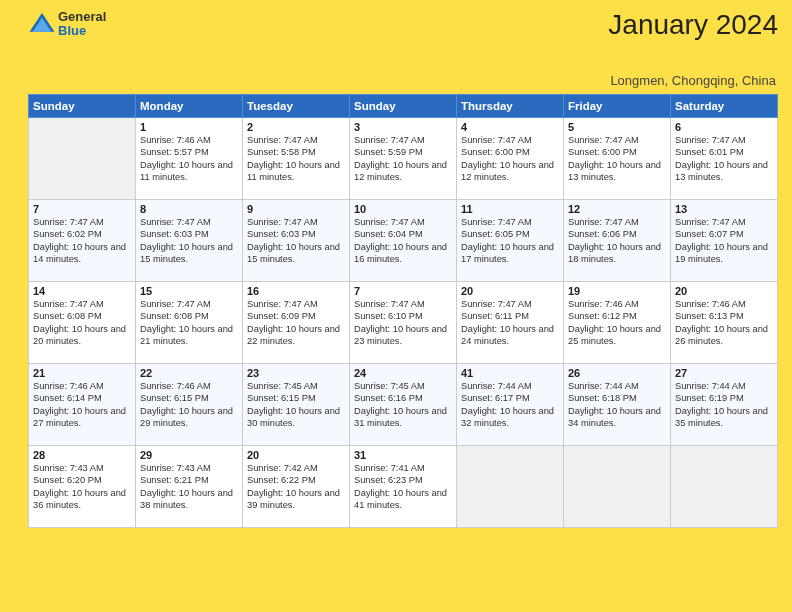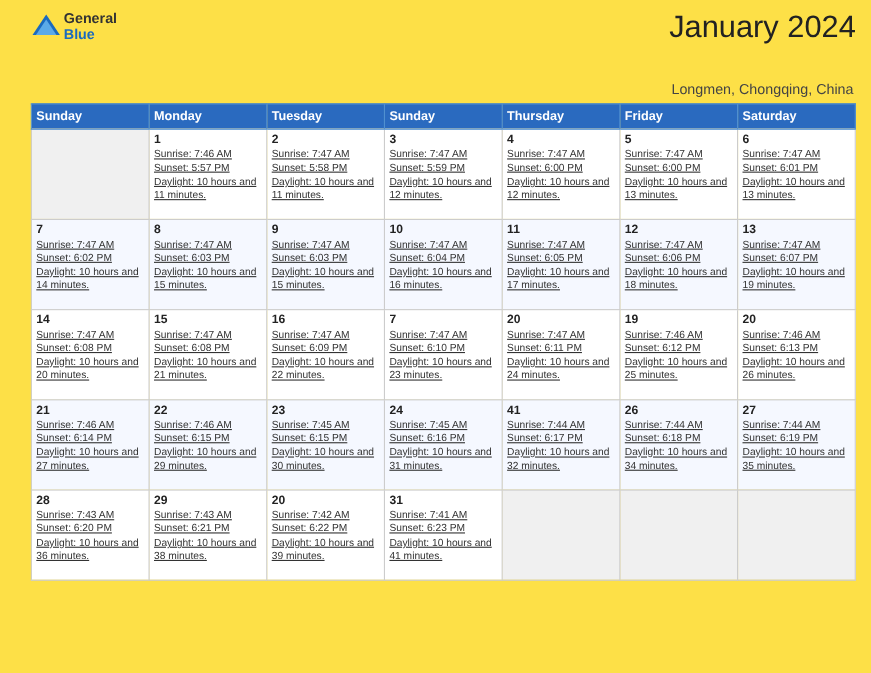--- a/index.html
+++ b/index.html
@@ -79,21 +79,20 @@
     .day-number {
       font-size: 11px;
       font-weight: bold;
       display: block;
       margin-bottom: 1px;
     }
     .day-info {
       font-size: 9.3px;
       line-height: 1.35;
       color: #333;
-      text-decoration: underline;
     }
     td.empty {
       background: #f9f9f9;
     }
     tbody tr:nth-child(even) td {
       background: #f5f8ff;
     }
     tbody tr:nth-child(odd) td {
       background: #fff;
     }

